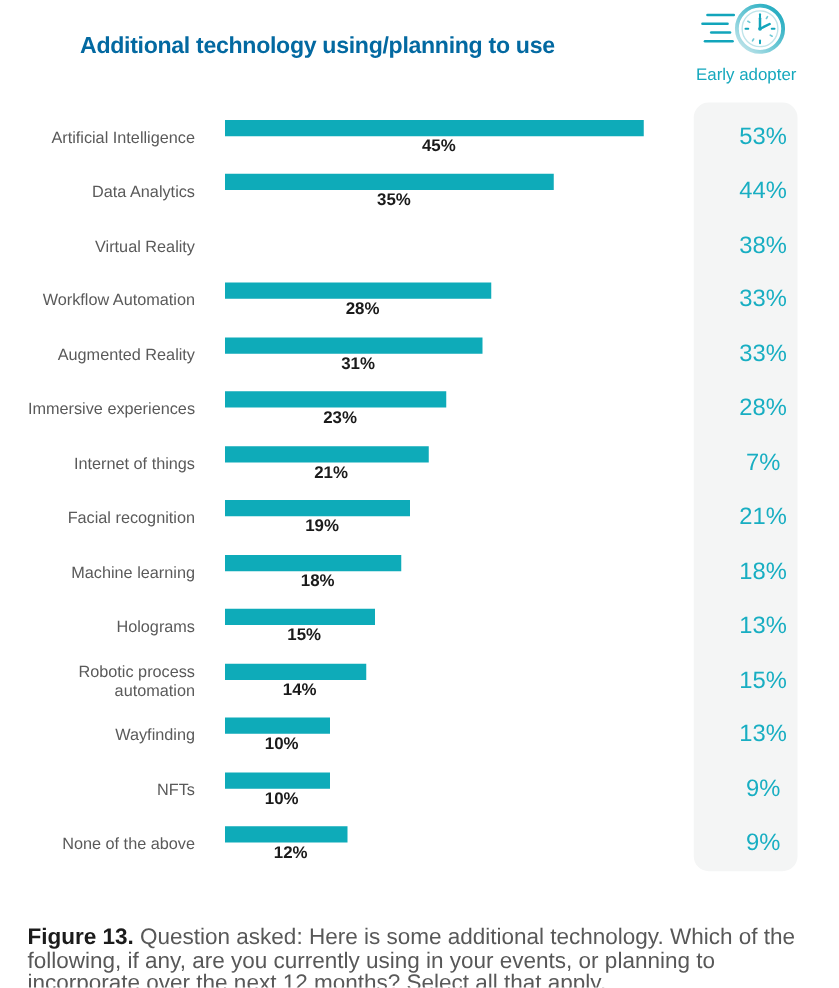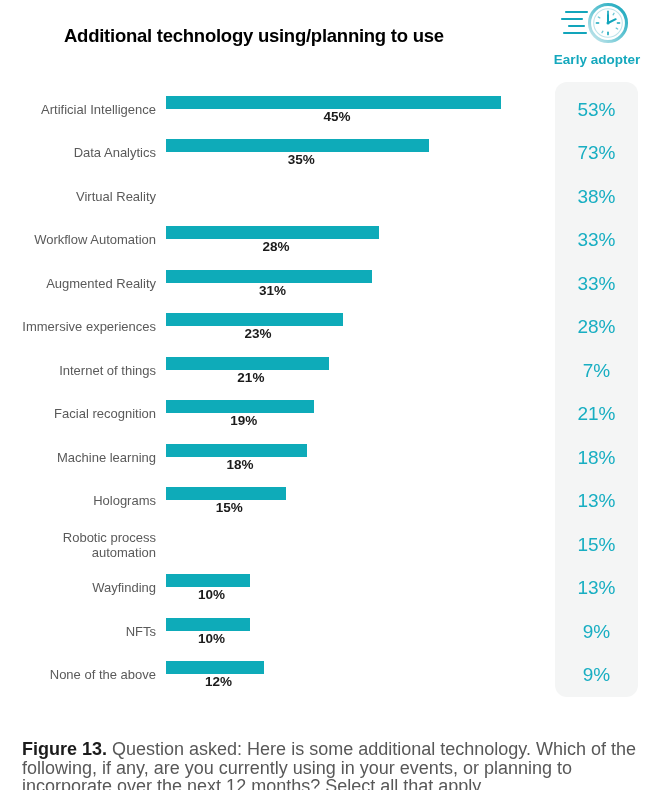--- a/index.html
+++ b/index.html
@@ -31,52 +31,53 @@
     z-index: 0;
   }
 
   
   #chart-title {
     position: absolute;
     left: 64px;
     top: 25px;
     font-size: 18.5px;
     font-weight: bold;
-    color: #000000;
+    color: #0369a1;
     letter-spacing: -0.25px;
     white-space: nowrap;
   }
 
   #adopter-icon {
     position: absolute;
     left: 560px;
     top: 2px;
     width: 76px;
     height: 44px;
   }
 
   #adopter-label {
     position: absolute;
     left: 548px;
     top: 52px;
     width: 98px;
     text-align: center;
     font-size: 13.5px;
-    font-weight: bold;
+    font-weight: normal;
     color: #15a8bd;
     white-space: nowrap;
   }
 
   
   #rows {
     position: absolute;
     left: 0;
     top: 88px;
     width: 671px;
     z-index: 2;
+    padding-left: 14px;
   }
 
   .row {
     position: relative;
     height: 43.5px;
   }
 
   .cat-label {
     position: absolute;
     right: 515px;   
@@ -201,21 +202,21 @@
           <span class="bar-value">45%</span>
         </div>
         <div class="adopter-value">53%</div>
       </div>
       <div class="row">
         <div class="cat-label">Data Analytics</div>
         <div class="bar-wrap">
           <div class="bar" style="width: 263.3px;"></div>
           <span class="bar-value">35%</span>
         </div>
-        <div class="adopter-value">73%</div>
+        <div class="adopter-value">44%</div>
       </div>
       <div class="row">
         <div class="cat-label">Virtual Reality</div>
         <div class="adopter-value">38%</div>
       </div>
       <div class="row">
         <div class="cat-label">Workflow Automation</div>
         <div class="bar-wrap">
           <div class="bar" style="width: 213.04px;"></div>
           <span class="bar-value">28%</span>
@@ -266,20 +267,24 @@
         <div class="cat-label">Holograms</div>
         <div class="bar-wrap">
           <div class="bar" style="width: 119.7px;"></div>
           <span class="bar-value">15%</span>
         </div>
         <div class="adopter-value">13%</div>
       </div>
       <div class="row">
         <div class="cat-label">Robotic process
 automation</div>
+        <div class="bar-wrap">
+          <div class="bar" style="width: 112.52px;"></div>
+          <span class="bar-value">14%</span>
+        </div>
         <div class="adopter-value">15%</div>
       </div>
       <div class="row">
         <div class="cat-label">Wayfinding</div>
         <div class="bar-wrap">
           <div class="bar" style="width: 83.8px;"></div>
           <span class="bar-value">10%</span>
         </div>
         <div class="adopter-value">13%</div>
       </div>

